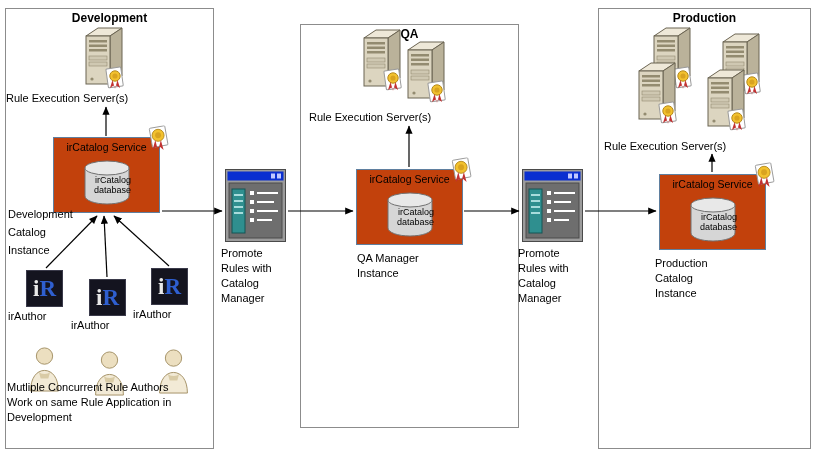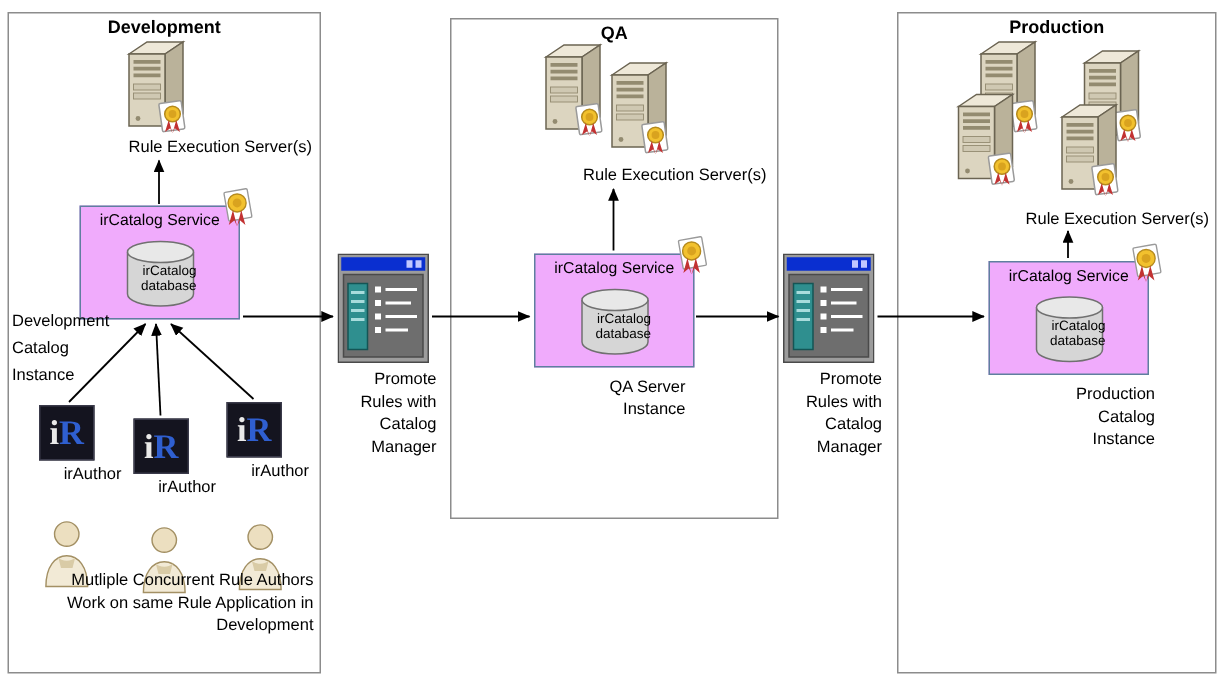--- a/index.html
+++ b/index.html
@@ -7,23 +7,23 @@
   body { font-family:"Liberation Sans", sans-serif; color:#000; }
   #canvas { position:relative; width:815px; height:455px; background:#fff; overflow:hidden;padding-left:44px; }
 
   .env-box { position:absolute; border:1px solid #8c8c8c; background:#fff; }
   .env-title { position:absolute; top:2px; left:0; right:0; text-align:center;
                font-weight:bold; font-size:12px; }
 
   .icon { position:absolute; display:block; line-height:0; }
 
   .label { position:absolute; font-size:11px; line-height:15px; white-space:pre-line; }
-  .center { text-align:right; }
-
-  .catalog-box { position:absolute; width:107px; height:76px; background:#f0abfc;
+  .center { text-align:left; }
+
+  .catalog-box { position:absolute; width:107px; height:76px; background:#c2410c;
                  border:1px solid #5f7f9f; }
   .catalog-title { text-align:center; font-size:10.5px; padding-top:3px; }
   .db { position:absolute; width:48px; height:46px; left:29px; top:21px; }
   .db-text { position:absolute; top:16px; left:0; right:0; text-align:right;
              font-size:9px; line-height:10px; white-space:pre-line; }
   .cert { position:absolute; left:93px; top:-13px; }
 
   .ir-logo { position:absolute; width:37px; height:37px; background:#14141f;
              border:1px solid #3a3a4a; display:flex; align-items:center;
              justify-content:center; font-family:"Liberation Serif", serif;
@@ -88,21 +88,21 @@
         <circle cx="17" cy="10.5" r="8.5" fill="#ecdfc0" stroke="#a39064"></circle>
         <path d="M2.5,47 C2.5,33 9,25.5 17,25.5 C25,25.5 31.5,33 31.5,47 Z" fill="#f2ead6" stroke="#a39064"></path>
         <path d="M11,26.5 C13,30 21,30 23,26.5 L21,34 L13,34 Z" fill="#d9cba6"></path>
       </symbol>
     </defs>
   </svg>
 
   <div class="env-box" style="left:5px;top:8px;width:209px;height:441px">
     <div class="env-title">Development</div>
   </div>
-  <div class="env-box" style="left:300px;top:12px;width:219px;height:334px">
+  <div class="env-box" style="left:300px;top:24px;width:219px;height:404px">
     <div class="env-title">QA</div>
   </div>
   <div class="env-box" style="left:598px;top:8px;width:213px;height:441px">
     <div class="env-title">Production</div>
   </div>
 
   <span class="icon" style="left:77px;top:25px">
     <svg width="52" height="66">
         <use href="#sym-server"></use>
       </svg>
@@ -199,21 +199,21 @@
       <div class="db-text">irCatalog
 database</div>
     </div>
     <span class="icon cert">
       <svg width="24" height="28" viewBox="0 0 26 30">
           <use href="#sym-cert"></use>
         </svg>
     </span>
   </div>
 
-  <div class="label center" style="left:357px;top:251px;width:100px">QA Server
+  <div class="label center" style="left:357px;top:251px;width:100px">QA Manager
 Instance</div>
 
   <span class="icon" style="left:522px;top:169px">
     <svg width="61" height="73">
         <use href="#sym-console"></use>
       </svg>
   </span>
   <div class="label center" style="left:518px;top:246px;width:70px">Promote
 Rules with
 Catalog

